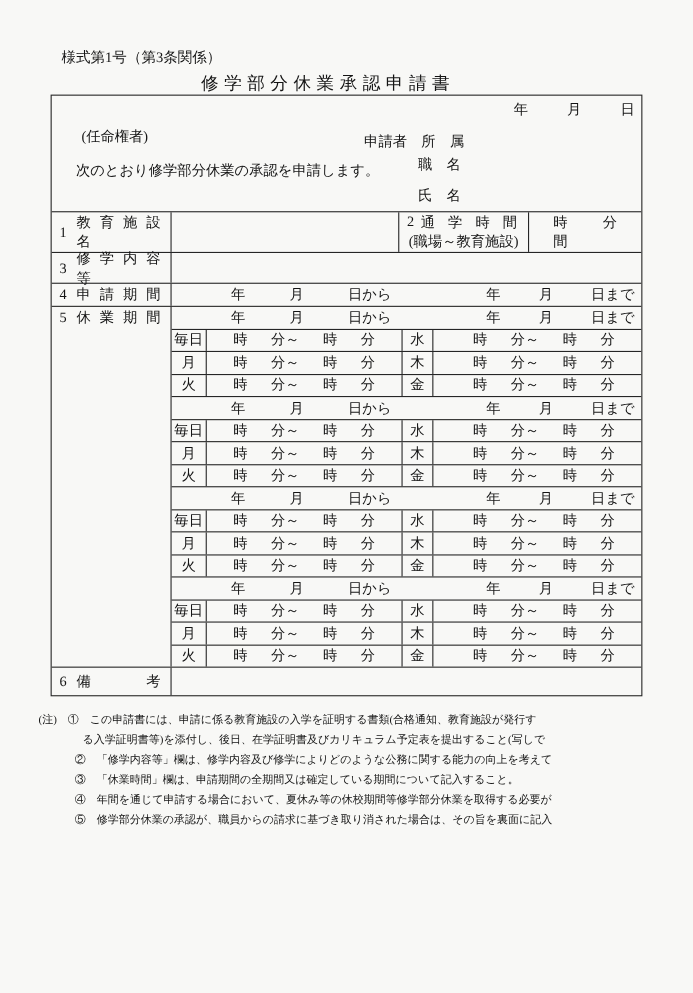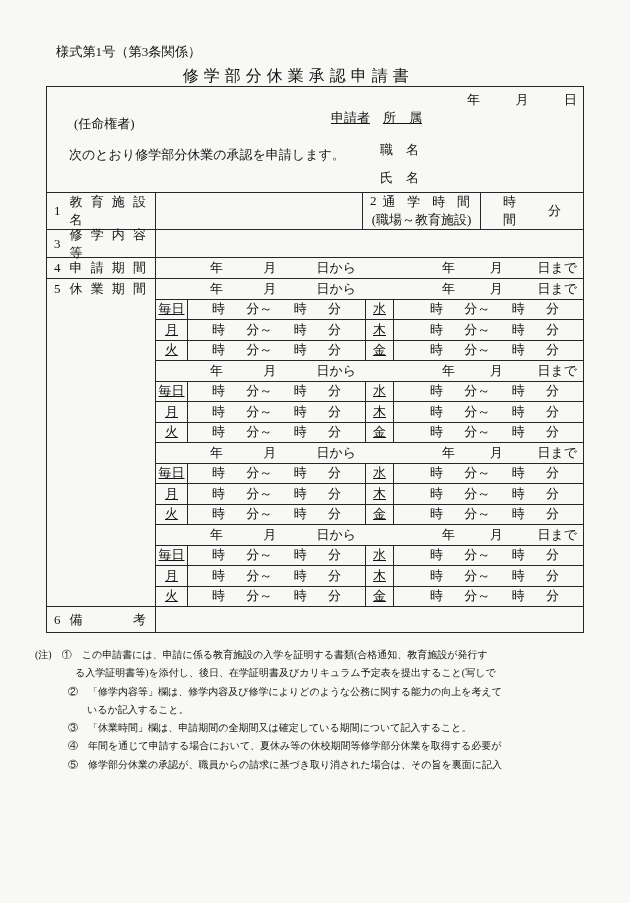--- a/index.html
+++ b/index.html
@@ -21,56 +21,56 @@
   }
   
   .apptable {
     position:absolute; left:46px; top:86px; width:538px; height:547px;
     border:1px solid #262626; display:flex; flex-direction:column;
     font-size:13px;
   }
   .hdr { height:106px; border-bottom:1px solid #262626; position:relative; }
   .hdr .addressee { position:absolute; left:27px; top:8px;margin-top:20px; }
   .hdr .dateline { position:absolute; right:6px; top:4px; width:110px; display:flex; justify-content:space-between; }
-  .hdr .applicant { position:absolute; left:284px; top:22px; display:flex; gap:13px;text-decoration:underline; }
+  .hdr .applicant { position:absolute; left:284px; top:33px; display:flex; gap:13px; }
   .hdr .pos { position:absolute; left:333px; top:54px; }
   .hdr .nam { position:absolute; left:333px; top:82px; }
   .hdr .statement { position:absolute; left:10px; top:59px; white-space:nowrap;margin-left:12px; }
 
   .trow { display:flex; }
   .row1 { height:37px; border-bottom:1px solid #262626; }
   .row3 { height:28px; border-bottom:1px solid #262626; }
   .row4 { height:21px; border-bottom:1px solid #262626; }
   .sect5 { flex:1; border-bottom:1px solid #262626; display:flex; }
   .row6 { height:25px; }
 
   .rl { width:109px; border-right:1px solid #262626; display:flex; align-items:center; padding:0 9px 0 7px; gap:9px; }
   .rl .num { flex:none; }
   .rl .jl { flex:1; text-align:justify; text-align-last:justify; }
 
   .c-blank { width:207px; border-right:1px solid #262626; }
   .c-commute { width:118px; border-right:1px solid #262626; display:flex; flex-direction:column; justify-content:center; padding:1px 4px; }
   .commute-l1 { display:flex; gap:6px; padding:0 6px 0 3px; }
   .commute-l1 .jl { flex:1; text-align:justify; text-align-last:justify; }
   .commute-l2 { font-size:13px; text-align:center; white-space:nowrap; }
-  .c-unit { flex:1; display:flex; align-items:center; justify-content:space-between; padding:0 22px;gap:32px; }
+  .c-unit { flex:1; display:flex; align-items:flex-start; justify-content:space-between; padding:0 22px;gap:32px; }
   .c-wide { flex:1; }
 
   .periodflex { flex:1; display:flex; }
   .ph-l { width:210px; display:flex; justify-content:space-between; align-items:center; padding:0 10px 0 54px; }
   .ph-r { flex:1; display:flex; justify-content:space-between; align-items:center; padding:0 6px 0 76px; }
 
   .sect5-labelcol { width:109px; border-right:1px solid #262626; }
   .sect5-label { height:20px; display:flex; align-items:center; padding:0 9px 0 7px; gap:9px; }
   .sect5-label .jl { flex:1; text-align:justify; text-align-last:justify; }
   .blocks { flex:1; display:flex; flex-direction:column; }
   .blocks > div { flex:1; display:flex; border-bottom:1px solid #262626; }
   .blocks > div:last-child { border-bottom:none; }
 
-  .dcell { display:flex; align-items:center; justify-content:center; border-right:1px solid #262626;text-decoration:underline; }
+  .dcell { display:flex; align-items:center; justify-content:center; border-right:1px solid #262626; }
   .d1 { width:32px; }
   .d2 { width:28px; }
   .tcell { display:flex; justify-content:space-between; align-items:center; }
   .t1 { width:178px; border-right:1px solid #262626; padding:0 24px 0 24px; }
   .t2 { flex:1; padding:0 24px 0 36px; }
 
   
   .notes { position:absolute; left:35px; top:646px; width:562px; font-size:10px; line-height:18.3px; }
   .nl { white-space:nowrap; }
   .i33 { padding-left:33px; }
@@ -407,17 +407,16 @@
       <span class="jl">備 考</span>
     </div>
     <div class="c-wide"></div>
   </div>
 </div>
 
 <div class="notes">
   <div class="nl">(注)　①　この申請書には、申請に係る教育施設の入学を証明する書類(合格通知、教育施設が発行す</div>
   <div class="nl i40">る入学証明書等)を添付し、後日、在学証明書及びカリキュラム予定表を提出すること(写しで</div>
   <div class="nl i33">②　「修学内容等」欄は、修学内容及び修学によりどのような公務に関する能力の向上を考えて</div>
-  <div class="nl i52">いるか記入すること。</div>
   <div class="nl i33">③　「休業時間」欄は、申請期間の全期間又は確定している期間について記入すること。</div>
   <div class="nl i33">④　年間を通じて申請する場合において、夏休み等の休校期間等修学部分休業を取得する必要が</div>
   <div class="nl i33">⑤　修学部分休業の承認が、職員からの請求に基づき取り消された場合は、その旨を裏面に記入</div>
 </div>
 
 </body></html>

